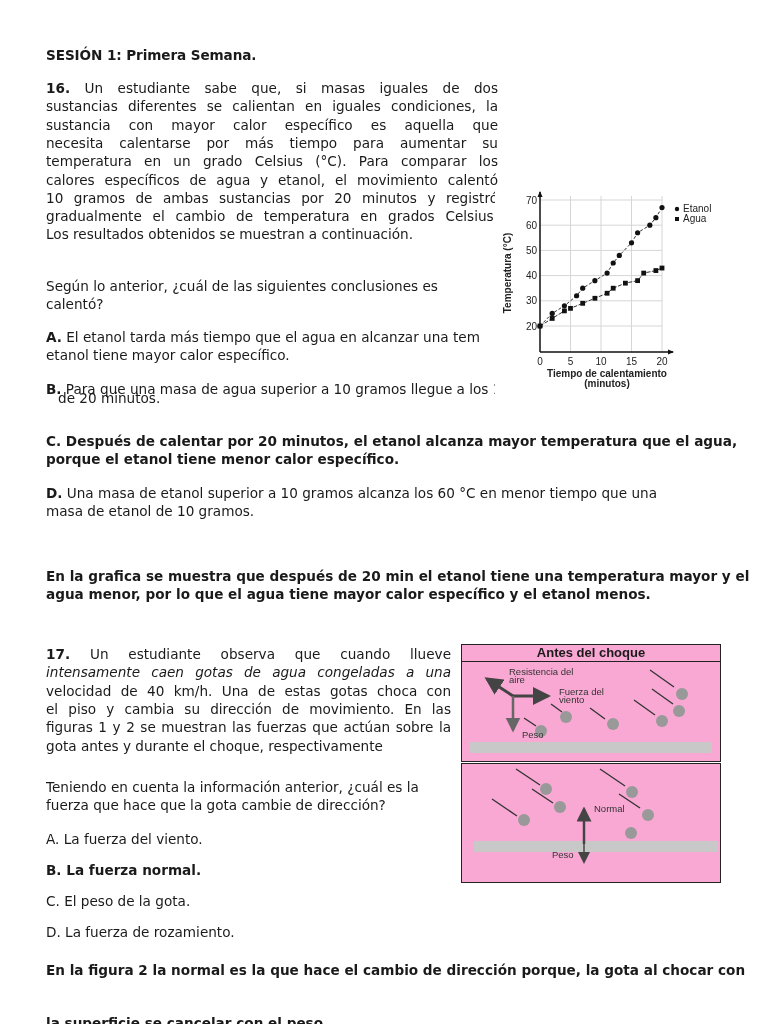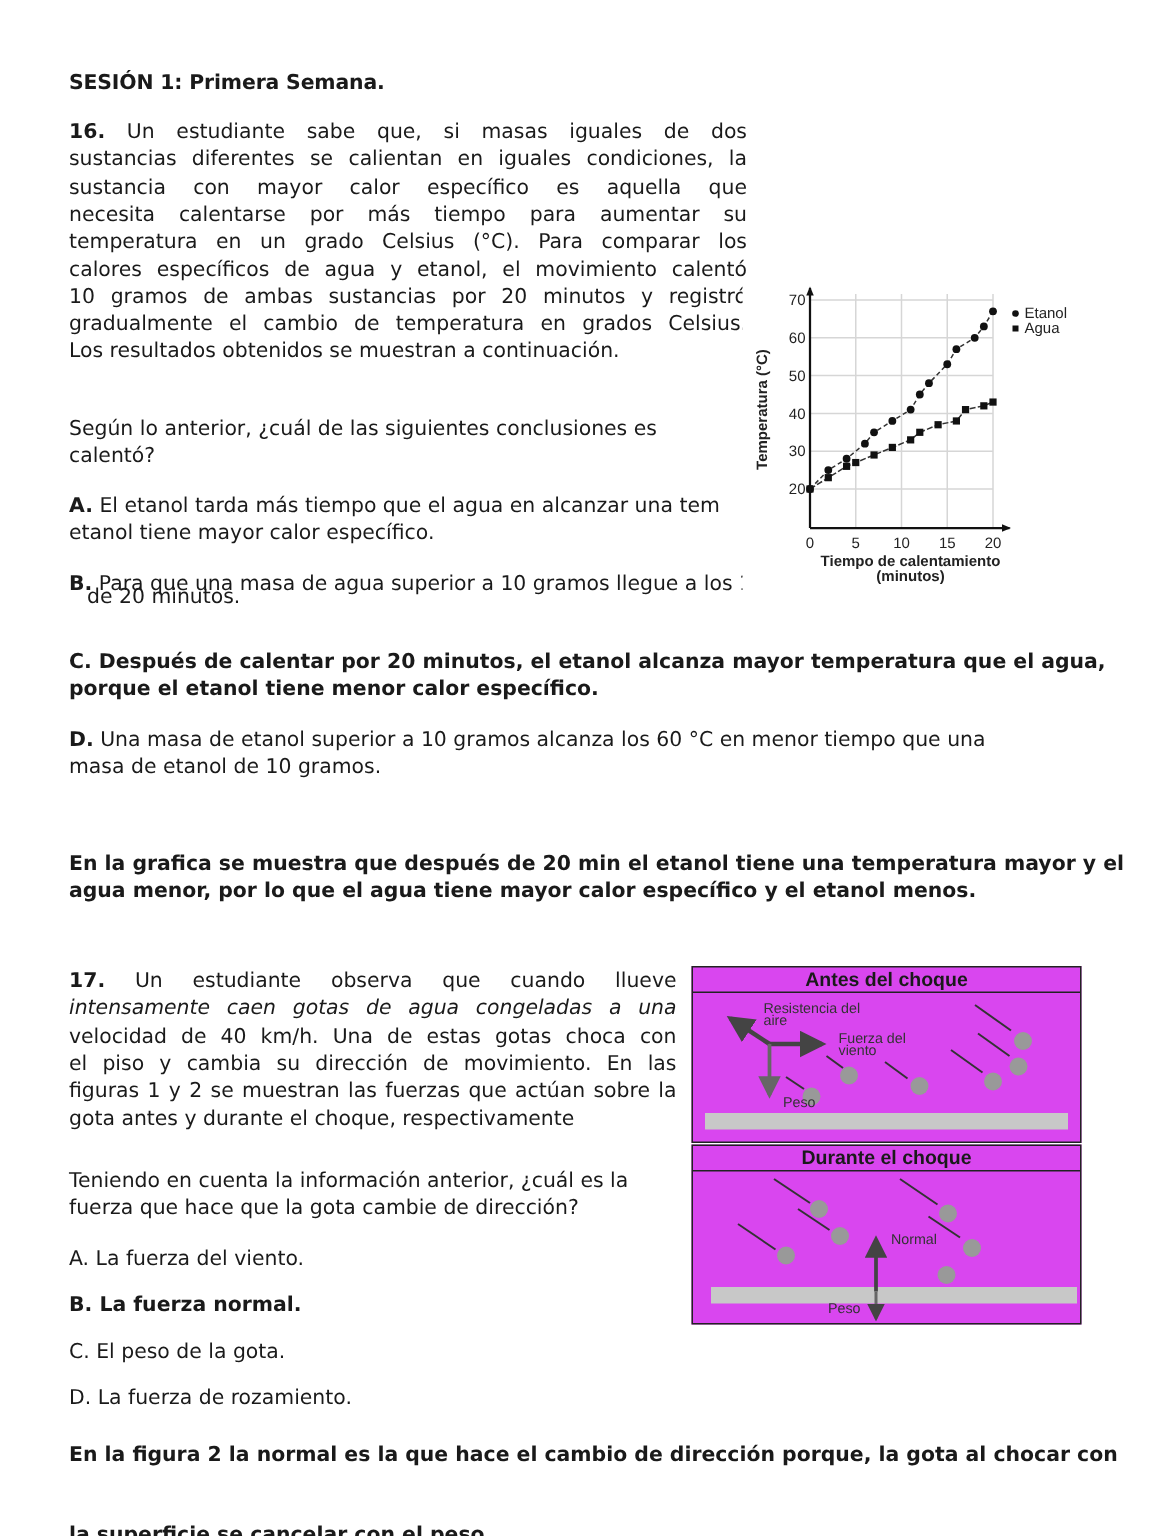--- a/index.html
+++ b/index.html
@@ -3,21 +3,21 @@
 <meta charset="utf-8">
 <style>
   html, body { margin:0; padding:0; background:#fff; }
   body { width:768px; height:1024px; position:relative; overflow:hidden;
          font-family:"DejaVu Sans", sans-serif; color:#1a1a1a; }
   .t { position:absolute; font-size:13.6px; line-height:18.3px; letter-spacing:-0.1px; }
   .b { font-weight:bold; }
   .line { position:absolute; white-space:nowrap; font-size:13.6px; }
   #chart { position:absolute; left:495px; top:188px; width:240px; height:210px; background:#fff; }
   #chart text { font-family:"Liberation Sans", sans-serif; }
-  .fig { position:absolute; left:461px; width:258px; border:1.5px solid #222; background:#d946ef; }
+  .fig { position:absolute; left:461px; width:258px; border:1.5px solid #222; background:#f9a8d4; }
   .fig-title { height:16px; border-bottom:1.5px solid #222; text-align:center; font-family:"Liberation Sans",sans-serif; font-weight:bold; font-size:13px; line-height:16px; }
 </style>
 </head>
 <body>
 
 <div class="t b" style="left:46px;top:46px;">SESIÓN 1: Primera Semana.</div>
 
 <div id="q16-intro">
     <div class="line" style="left: 46px; top: 80px; width: 452px; text-align: justify; text-align-last: justify; white-space: normal; height: 18px; overflow: hidden;"><span class="b">16.</span><span> Un estudiante sabe que, si masas iguales de dos</span></div>
     <div class="line" style="left: 46px; top: 98.3px; width: 452px; text-align: justify; text-align-last: justify; white-space: normal; height: 18px; overflow: hidden;"><span>sustancias diferentes se calientan en iguales condiciones, la</span></div>
@@ -184,21 +184,20 @@
       <text x="47" y="13">Resistencia del</text>
       <text x="47" y="21">aire</text>
       <text x="97" y="33">Fuerza del</text>
       <text x="97" y="41">viento</text>
       <text x="60" y="76">Peso</text>
     </g>
   </svg>
 </div>
 
 <div class="fig" style="top:763px;height:118px;">
-  <div class="fig-title">Durante el choque</div>
   <svg width="258" height="100" viewBox="0 0 258 100" style="display:block">
     <defs>
       <marker id="ah3" markerWidth="6" markerHeight="6" refX="5" refY="3" orient="auto">
           <path d="M0,0 L6,3 L0,6 z" fill="#444"></path>
         </marker>
     </defs>
     <rect x="12" y="77" width="244" height="11" fill="#c8c8c8"></rect>
     <line x1="122" y1="80" x2="122" y2="45" stroke="#444" stroke-width="2.5" marker-end="url(#ah3)"></line>
     <line x1="122" y1="80" x2="122" y2="98" stroke="#666" stroke-width="2" marker-end="url(#ah3)"></line>
     <g fill="#999">

